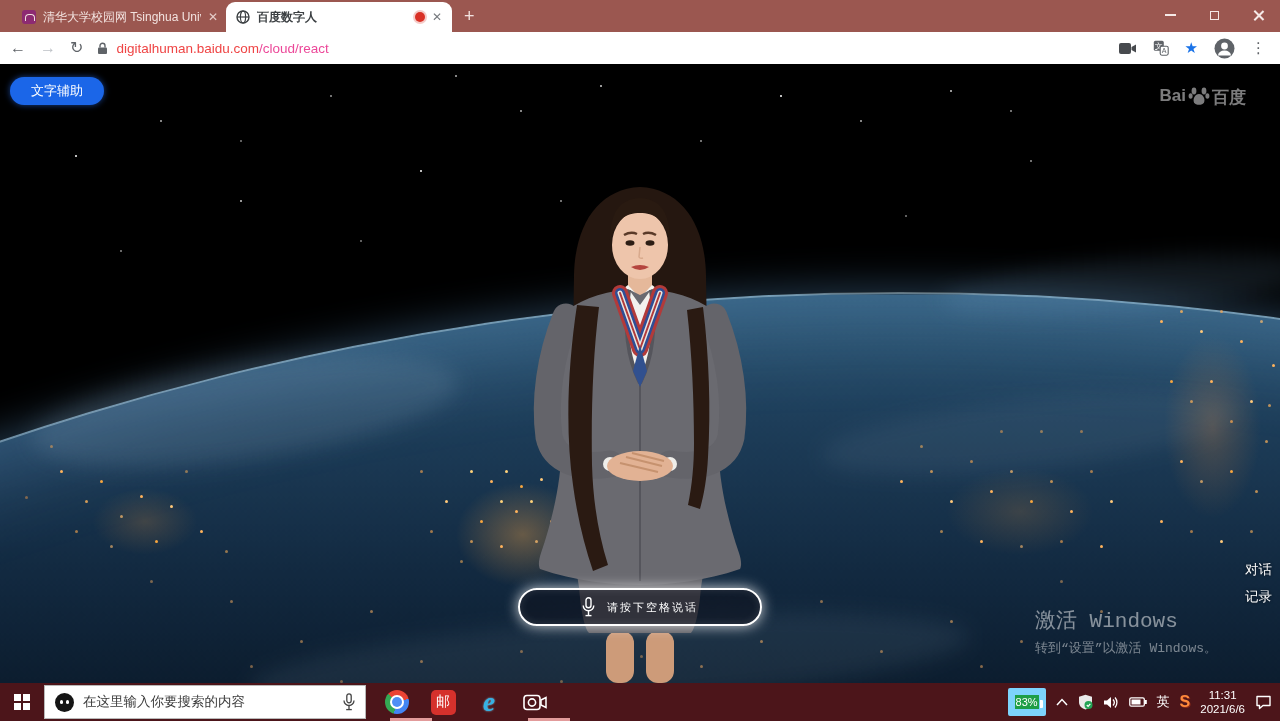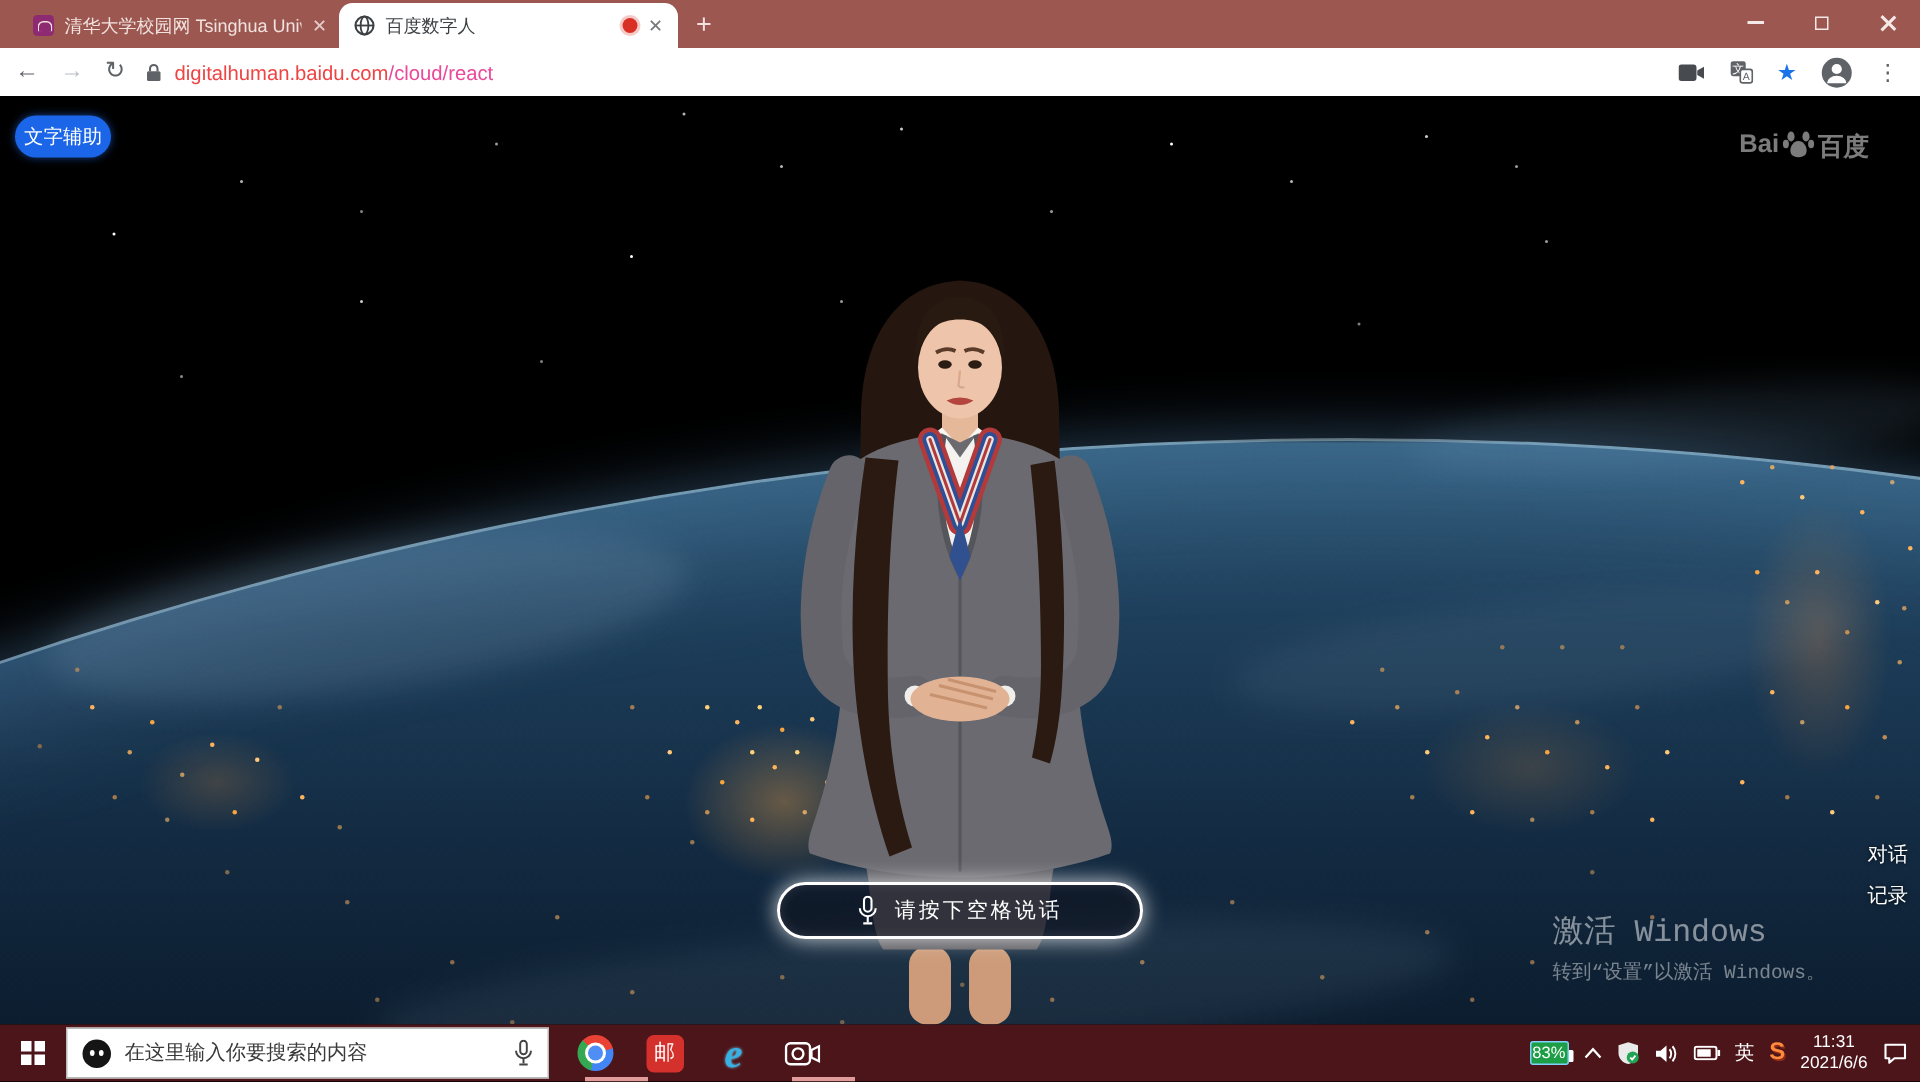--- a/index.html
+++ b/index.html
@@ -8,21 +8,21 @@
   .screen { position:relative; width:1280px; height:721px; overflow:hidden; }
 
   
   .titlebar { position:absolute; top:0; left:0; width:1280px; height:32px;
     background:#9b5750; display:flex; align-items:flex-end; }
   .tab { display:flex; align-items:center; font-size:12px; gap:7px; }
   .tab-inactive { width:212px; height:30px; margin-left:14px; padding:0 8px; color:#f2e2df; }
   .tab-inactive .tab-title { flex:1; white-space:nowrap; overflow:hidden; }
   .tab-active { width:226px; height:30px; background:#fff; border-radius:9px 9px 0 0;
     padding:0 10px; color:#3c4043; }
-  .tab-active .tab-title { flex:1; white-space:nowrap; overflow:hidden; }
+  .tab-active .tab-title { flex:1; white-space:nowrap; overflow:hidden;font-weight:bold; }
   .tab-close { font-size:12px; opacity:.85; cursor:default; }
   .fav-tsinghua { width:14px; height:14px; border-radius:3px; background:#8d2a72; flex:none;
     position:relative; }
   .fav-tsinghua::after { content:""; position:absolute; left:3px; top:4px; width:8px; height:6px;
     border:1.5px solid #f2e2df; border-bottom:none; border-radius:4px 4px 0 0; }
   .fav-globe { width:14px; height:14px; flex:none; }
   .rec-dot { width:10px; height:10px; border-radius:50%; background:#d93025;
     box-shadow:0 0 0 2px rgba(217,48,37,.25); flex:none; }
   .new-tab { color:#f2e2df; font-size:18px; line-height:18px; margin:0 0 7px 12px; }
   .win-controls { position:absolute; right:0; top:0; height:30px; display:flex; }
@@ -51,32 +51,32 @@
   .earth { position:absolute; left:-1900px; top:228px; width:5600px; height:5600px;
     border-radius:50%;
     background:linear-gradient(180deg,#2c5674 0px,#1d3d59 130px,#122940 280px,#081523 460px,#02060c 700px,#000 950px);
     border:2px solid rgba(190,226,246,.5);
     box-shadow:0 0 38px 6px rgba(120,190,255,.28), inset 0 26px 90px rgba(140,200,255,.22); }
   .cloud { position:absolute; border-radius:50%; filter:blur(10px); }
   .lights { position:absolute; width:3px; height:3px; border-radius:50%; background:transparent; }
   .glow { position:absolute; border-radius:50%; }
 
   .assist-btn { position:absolute; left:10px; top:13px; background:#1b66e8; color:#fff;
-    font-size:13px; padding:5px 6px; border-radius:14px; border:none;
+    font-size:13px; padding:5px 21px; border-radius:14px; border:none;
     box-shadow:0 0 6px rgba(40,110,240,.6); z-index:6; }
 
   .baidu-logo { position:absolute; right:34px; top:22px; display:flex; align-items:flex-start;
     gap:2px; color:rgba(225,225,228,.55); font-size:17px; font-weight:bold; z-index:6; }
 
   .speech-pill { position:absolute; left:50%; top:524px; transform:translateX(-50%);
     width:244px; height:38px; border:2px solid #fff; border-radius:20px;
     background:rgba(14,17,27,.55); display:flex; align-items:center; justify-content:center;
     gap:12px; color:#fff; z-index:6;
     box-shadow:0 0 14px rgba(255,255,255,.8), inset 0 0 8px rgba(255,255,255,.12); }
-  .speech-pill span { font-size:14px; letter-spacing:2px; }
+  .speech-pill span { font-size:11px; letter-spacing:2px; }
 
   .side-links { position:absolute; right:8px; top:497px; display:flex; flex-direction:column;
     gap:9px; color:#fff; font-size:13.5px; z-index:6; text-shadow:0 0 3px rgba(0,0,0,.8); }
 
   .watermark { position:absolute; left:1035px; top:542px; z-index:6; color:rgba(255,255,255,.5);font-family:Liberation Mono, monospace; }
   .watermark .wm1 { font-size:21px; }
   .watermark .wm2 { font-size:13px; margin-top:5px; color:rgba(255,255,255,.45); }
 
   .avatar-svg { position:absolute; left:480px; top:121px; z-index:3; }
 
@@ -101,21 +101,21 @@
   .chrome-ic::before { content:""; position:absolute; inset:5px; border-radius:50%;
     background:#fff; }
   .chrome-ic::after { content:""; position:absolute; inset:7px; border-radius:50%;
     background:#4f8ef5; }
   .mail-ic { width:25px; height:25px; border-radius:5px; background:#d5312c; color:#fff;
     font-size:14px; display:flex; align-items:center; justify-content:center; }
   .ie-ic { color:#35b1e4; font-size:27px; font-weight:bold; font-style:italic;
     font-family:"Liberation Serif","DejaVu Serif",serif; line-height:1; text-shadow:0 0 2px #7dd0f0; }
   .underline { position:absolute; bottom:0; height:3px; width:42px; background:rgba(243,170,170,.9); }
   .tray { display:flex; align-items:center; gap:10px; margin-left:auto; padding-right:8px; }
-  .battery-pill { position:relative; border:1px solid #7dd3fc; background:#1d9e46; color:#fff;
+  .battery-pill { position:relative; border:7px solid #7dd3fc; background:#1d9e46; color:#fff;
     font-size:11px; padding:1px 1px; border-radius:2px; }
   .battery-pill::after { content:""; position:absolute; right:-4px; top:5px; width:3px; height:8px;
     background:#fff; border-radius:0 1px 1px 0; }
   .tray-txt { color:#fff; font-size:13px; }
   .sogou { color:#ff8a3c; font-weight:bold; font-size:16px; text-shadow:1px 1px 0 #8c2b18; }
   .clock { color:#fff; font-size:11.5px; line-height:14px; text-align:center; }
 </style>
 </head>
 <body>
 

